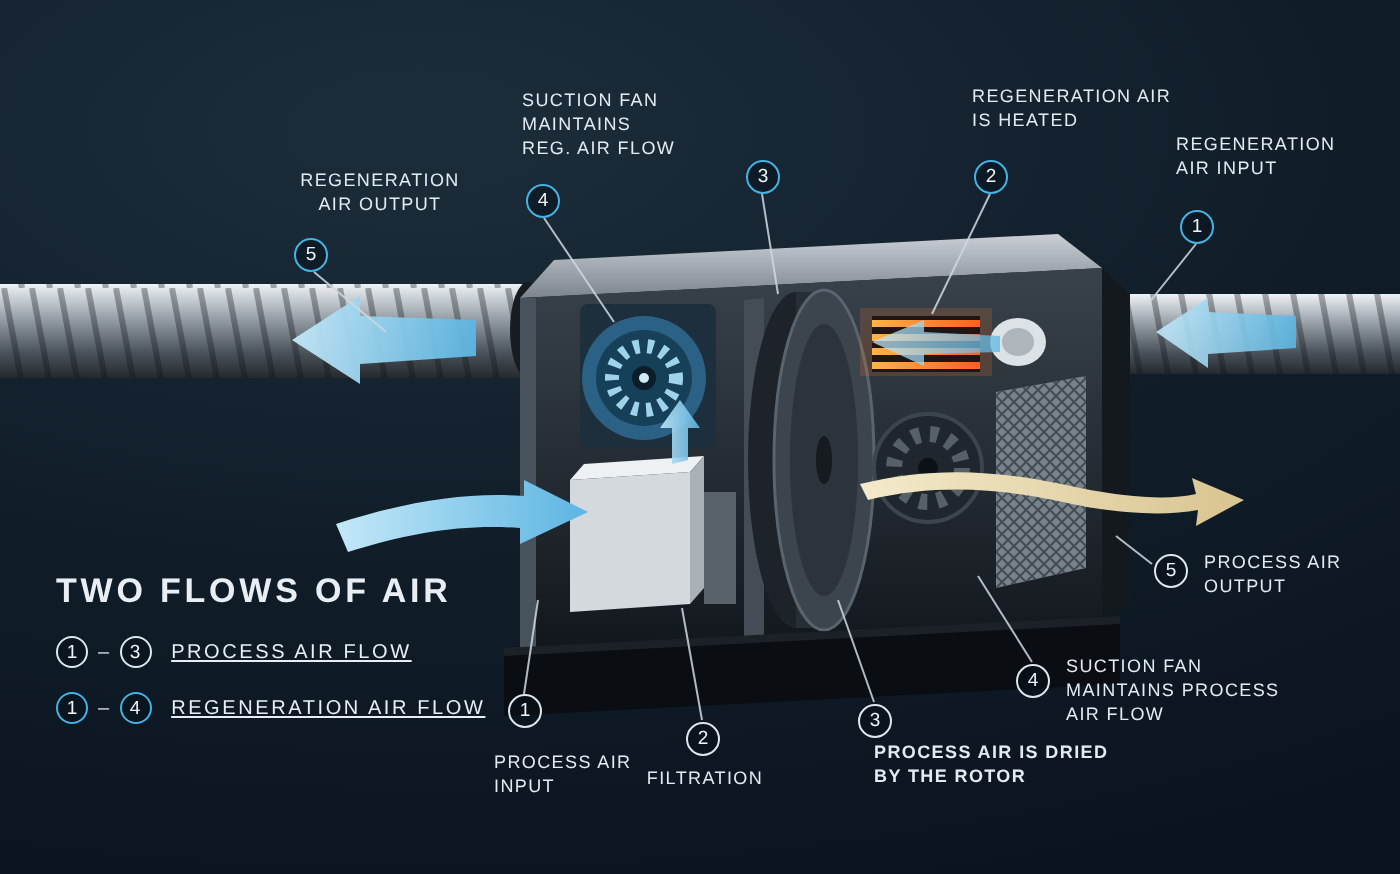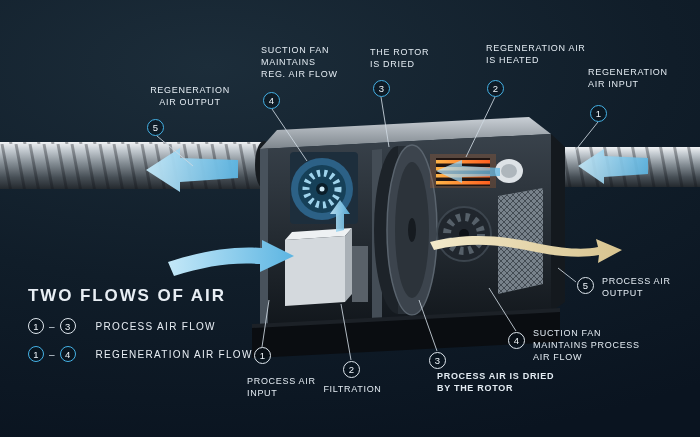--- a/index.html
+++ b/index.html
@@ -21,21 +21,21 @@
     display:flex; align-items:center; justify-content:center;
     font-size:9.5px; color:#eef4f9; background:rgba(8,18,28,0.55); box-sizing:border-box;
   }
   .num-circle.regen { border:1.5px solid #45b2e6; }
   .num-circle.process { border:1.5px solid #dfe7ee; }
   .legend { position:absolute; left:28px; top:286px; color:#e8eef4; }
   .legend-heading { font-size:17px; font-weight:700; letter-spacing:1.9px; }
   .legend-row { display:flex; align-items:center; margin-top:12px; }
   .legend-row .num-circle { position:static; width:16px; height:16px; flex:0 0 auto; }
   .legend-dash { margin:0 5px; color:#cfd9e2; font-size:10px; }
-  .legend-label { margin-left:20px; font-size:10px; letter-spacing:1.3px; }
+  .legend-label { margin-left:10px; font-size:10px; letter-spacing:1.3px;text-decoration:underline; }
 </style>
 </head>
 <body>
 
 <div class="stage">
 
   <svg class="machine-svg" viewBox="0 0 700 437">
     <defs>
       <linearGradient id="duct" x1="0" y1="0" x2="0" y2="1">
         <stop offset="0" stop-color="#f0f2f4"></stop>
@@ -175,22 +175,20 @@
 
   <div class="callout-label" style="left:125px; top:84px; width:130px; text-align:center;">REGENERATION
 AIR OUTPUT</div>
   <div class="num-circle regen" style="left:147px; top:119px;">5</div>
 
   <div class="callout-label" style="left:261px; top:44px; width:110px;">SUCTION FAN
 MAINTAINS
 REG. AIR FLOW</div>
   <div class="num-circle regen" style="left:263px; top:92px;">4</div>
 
-  <div class="callout-label" style="left:370px; top:46px; width:90px;">THE ROTOR
-IS DRIED</div>
   <div class="num-circle regen" style="left:373px; top:80px;">3</div>
 
   <div class="callout-label" style="left:486px; top:42px; width:130px;">REGENERATION AIR
 IS HEATED</div>
   <div class="num-circle regen" style="left:487px; top:80px;">2</div>
 
   <div class="callout-label" style="left:588px; top:66px; width:110px;">REGENERATION
 AIR INPUT</div>
   <div class="num-circle regen" style="left:590px; top:105px;">1</div>
 

